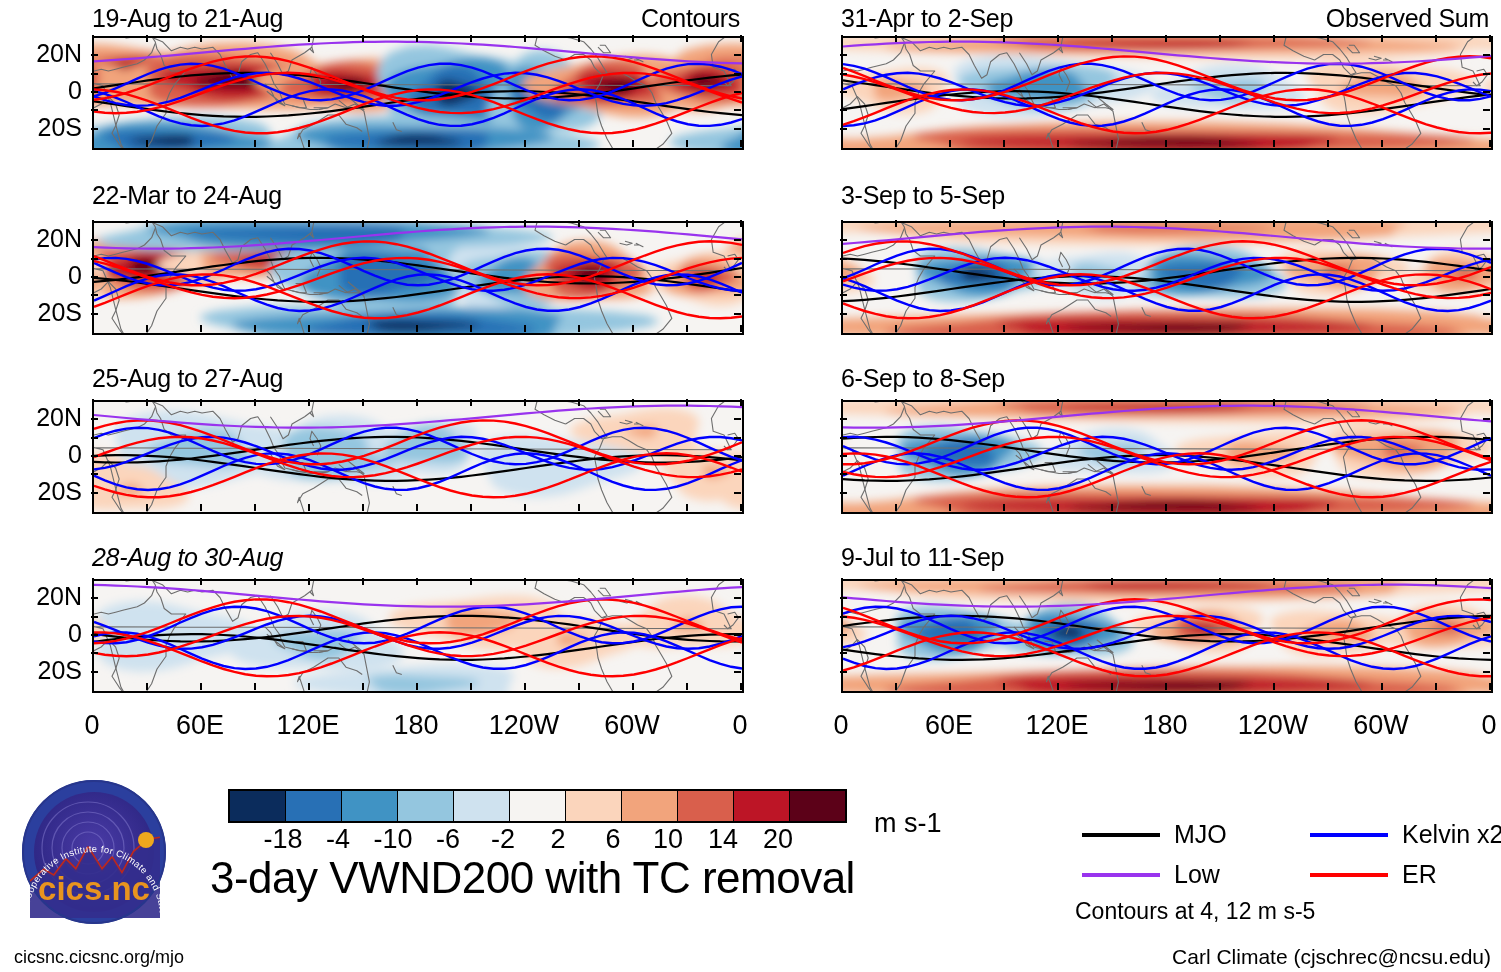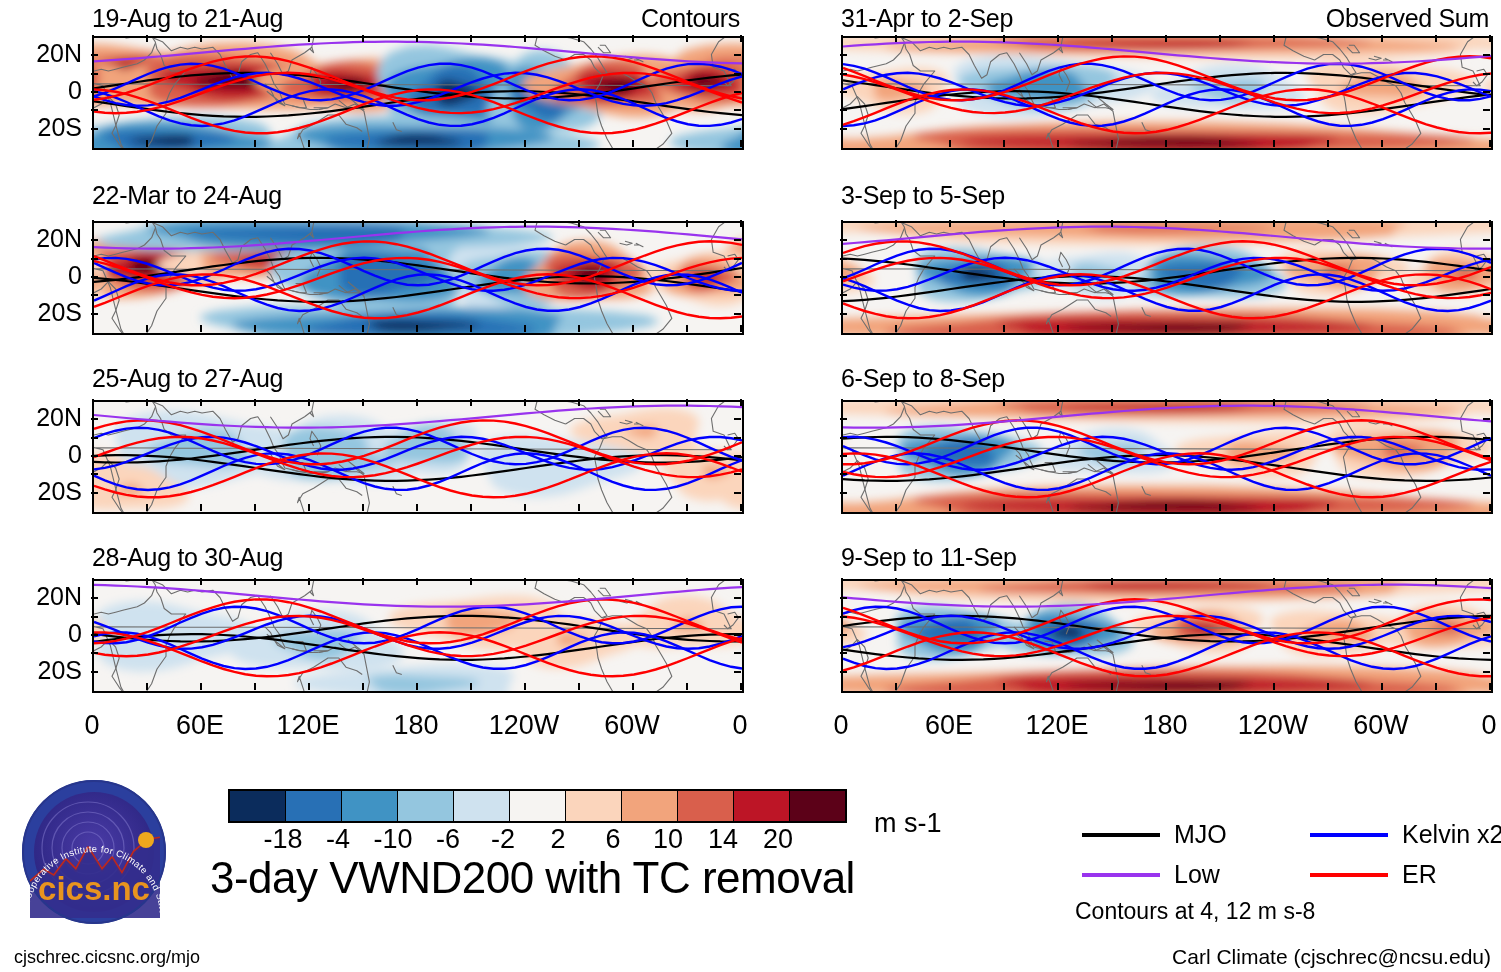--- a/index.html
+++ b/index.html
@@ -418,21 +418,21 @@
     <div class="tick-h" style="left: 91px; top: 491.667px; width: 7px;"></div>
     <div class="tick-h" style="left: 734px; top: 491.667px; width: 7px;"></div>
     <div class="tick-h" style="left: 91px; top: 473.333px; width: 7px;"></div>
     <div class="tick-h" style="left: 734px; top: 473.333px; width: 7px;"></div>
     <div class="tick-h" style="left: 91px; top: 455px; width: 7px;"></div>
     <div class="tick-h" style="left: 734px; top: 455px; width: 7px;"></div>
     <div class="tick-h" style="left: 91px; top: 436.667px; width: 7px;"></div>
     <div class="tick-h" style="left: 734px; top: 436.667px; width: 7px;"></div>
     <div class="tick-h" style="left: 91px; top: 418.333px; width: 7px;"></div>
     <div class="tick-h" style="left: 734px; top: 418.333px; width: 7px;"></div>
-    <div class="panel-title" style="left: 92px; top: 545px;">28-Aug to 30-Aug</div>
+    <div class="panel-title" style="left: 92px; top: 545px; font-style: italic;">28-Aug to 30-Aug</div>
     <div class="ylab" style="left: 2px; top: 584.333px; width: 80px;">20N</div>
     <div class="ylab" style="left: 2px; top: 621px; width: 80px;">0</div>
     <div class="ylab" style="left: 2px; top: 657.667px; width: 80px;">20S</div>
     <div class="map-box" style="left: 92px; top: 579px; width: 648px; height: 110px;">
       <svg width="648" height="110" viewBox="0 0 648 110">
         <rect width="648" height="110" fill="#f6f4f2"></rect>
         <filter id="blur-3" x="-30%" y="-60%" width="160%" height="220%">
           <feGaussianBlur stdDeviation="5"></feGaussianBlur>
         </filter>
         <g filter="url(#blur-3)">
@@ -893,21 +893,21 @@
     <div class="tick-h" style="left: 840px; top: 491.667px; width: 7px;"></div>
     <div class="tick-h" style="left: 1483px; top: 491.667px; width: 7px;"></div>
     <div class="tick-h" style="left: 840px; top: 473.333px; width: 7px;"></div>
     <div class="tick-h" style="left: 1483px; top: 473.333px; width: 7px;"></div>
     <div class="tick-h" style="left: 840px; top: 455px; width: 7px;"></div>
     <div class="tick-h" style="left: 1483px; top: 455px; width: 7px;"></div>
     <div class="tick-h" style="left: 840px; top: 436.667px; width: 7px;"></div>
     <div class="tick-h" style="left: 1483px; top: 436.667px; width: 7px;"></div>
     <div class="tick-h" style="left: 840px; top: 418.333px; width: 7px;"></div>
     <div class="tick-h" style="left: 1483px; top: 418.333px; width: 7px;"></div>
-    <div class="panel-title" style="left: 841px; top: 545px;">9-Sep to 11-Sep</div>
+    <div class="panel-title" style="left: 841px; top: 545px;">9-Jul to 11-Sep</div>
     <div class="map-box" style="left: 841px; top: 579px; width: 648px; height: 110px;">
       <svg width="648" height="110" viewBox="0 0 648 110">
         <rect width="648" height="110" fill="#f6f4f2"></rect>
         <filter id="blur-7" x="-30%" y="-60%" width="160%" height="220%">
           <feGaussianBlur stdDeviation="5"></feGaussianBlur>
         </filter>
         <g filter="url(#blur-7)">
           <path d="M181.0 51.3 L178.2 45.3 L169.3 40.2 L157.3 36.7 L145.1 34.5 L134.5 32.6 L124.8 30.3 L114.2 27.5 L101.2 25.0 L86.2 24.0 L71.5 25.6 L60.0 29.6 L53.7 35.3 L52.4 41.2 L53.7 46.6 L55.0 51.3 L54.9 55.9 L54.2 61.1 L55.3 66.9 L60.8 72.7 L71.5 77.1 L85.8 79.1 L101.0 78.5 L114.4 76.0 L125.2 72.8 L134.5 70.0 L144.3 67.8 L155.7 65.4 L167.5 62.1 L177.0 57.3 L181.0 51.3 Z" fill="#94c6df"></path>
           <path d="M151.8 51.3 L155.4 47.2 L156.0 42.6 L152.3 38.2 L144.1 35.0 L133.3 33.5 L122.2 33.5 L112.4 34.4 L103.8 35.2 L95.5 35.6 L86.1 35.9 L75.6 36.7 L65.4 38.7 L58.0 42.3 L55.2 46.8 L57.3 51.3 L62.9 55.2 L69.7 58.3 L75.8 60.9 L80.9 63.6 L86.1 66.8 L93.0 70.1 L102.5 72.6 L113.7 73.5 L124.7 72.3 L133.3 69.2 L138.8 65.3 L141.9 61.4 L144.3 57.9 L147.6 54.8 L151.8 51.3 Z" fill="#4093c4"></path>
           <path d="M136.1 51.3 L134.0 49.1 L132.6 46.9 L131.4 44.4 L129.4 41.6 L125.4 39.0 L119.3 37.2 L111.8 36.7 L104.4 37.5 L98.4 39.3 L93.9 41.4 L90.2 43.3 L86.2 44.9 L81.5 46.5 L76.7 48.6 L73.1 51.3 L72.4 54.4 L75.0 57.3 L80.5 59.5 L87.3 60.7 L93.9 61.3 L99.8 61.6 L105.2 62.2 L111.0 63.1 L117.9 63.7 L125.4 63.6 L132.4 62.4 L137.2 60.0 L139.1 57.0 L138.3 54.0 L136.1 51.3 Z" fill="#2870b5"></path>
@@ -1111,16 +1111,16 @@
     </div>
     <div class="legend-row" style="left: 1082px; top: 862px;">
       <div class="legend-line" style="background: rgb(153, 51, 238);"></div>
       <div class="legend-label">Low</div>
     </div>
     <div class="legend-row" style="left: 1310px; top: 862px;">
       <div class="legend-line" style="background: rgb(255, 0, 0);"></div>
       <div class="legend-label">ER</div>
     </div>
   </div>
-<div class="legend-note" style="left:1075px;top:900px;">Contours at 4, 12 m s-8</div>
+<div class="legend-note" style="left:1075px;top:900px;">Contours at 4, 12 m s-5</div>
 
-<div class="footer-left" style="left:14px;top:948px;">cjschrec.cicsnc.org/mjo</div>
+<div class="footer-left" style="left:14px;top:948px;">cicsnc.cicsnc.org/mjo</div>
 <div class="footer-right" style="right:10px;top:946px;">Carl Climate (cjschrec@ncsu.edu)</div>
 
 </body></html>

